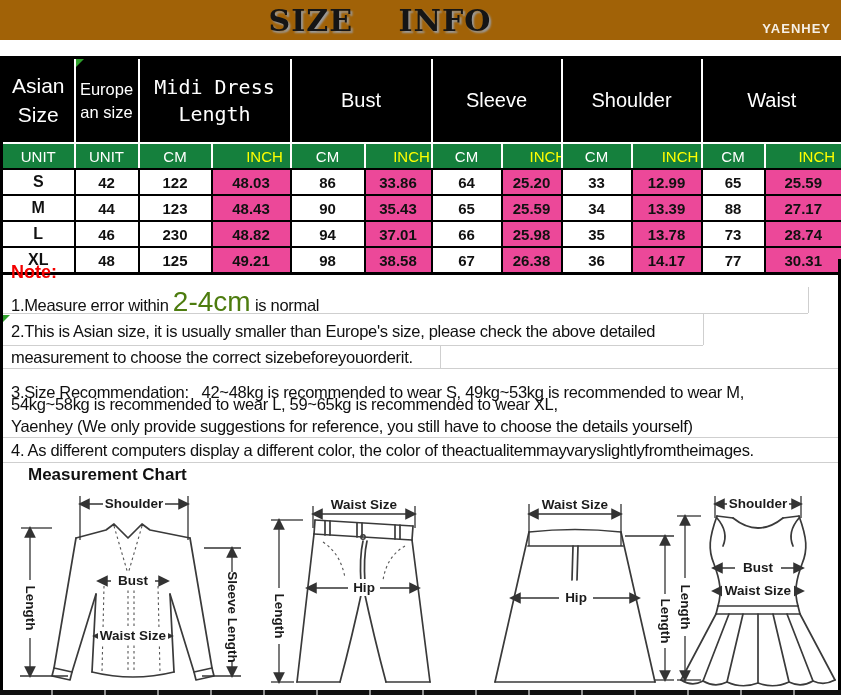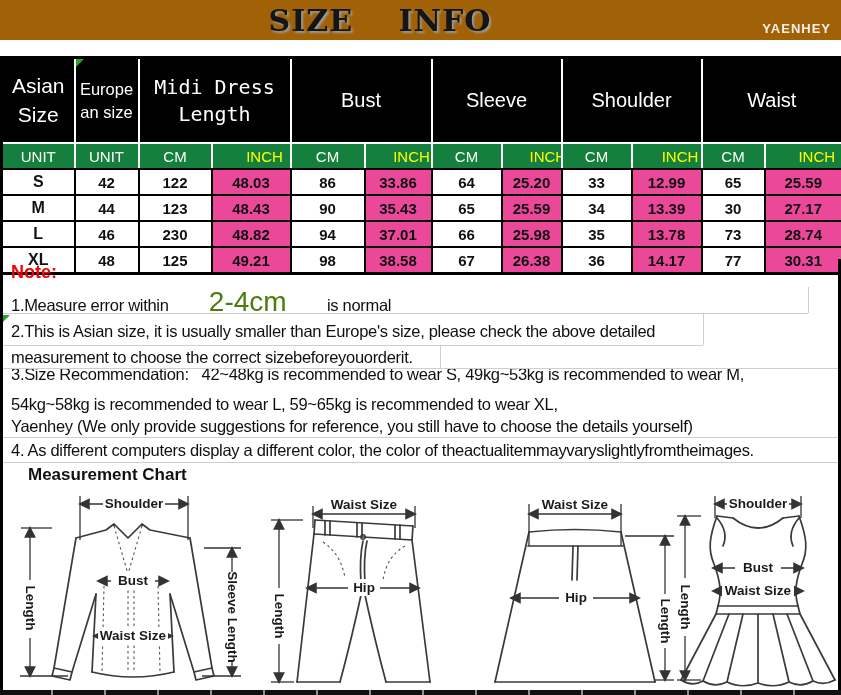--- a/index.html
+++ b/index.html
@@ -28,25 +28,25 @@
   tr.unit th.inch{color:#ffff00;padding-left:27px;}
   tbody.data td{border:2px solid #000;height:24px;font-size:15px;font-weight:bold;color:#111;}
   tbody.data td.sz{font-size:16px;}
   tbody.data td.y{background:#ec4899;}
   .cell-flag{position:absolute;left:0;top:0;width:0;height:0;
       border-left:8px solid #2fa02c;border-bottom:8px solid transparent;}
 
   
   .lower{position:absolute;left:0;top:259px;width:841px;height:431px;box-sizing:border-box;
       border-left:3px solid #000;border-right:3px solid #000;}
-  .nline{position:absolute;left:8px;white-space:pre;color:#101010;font-size:16.5px;letter-spacing:-0.3px;gap:36px;}
+  .nline{position:absolute;left:8px;white-space:pre;color:#101010;font-size:16.5px;letter-spacing:-0.3px;}
   .note-head{position:absolute;left:8px;top:3px;font-size:18px;font-weight:bold;color:#f40000;}
   .note1{top:27px;display:flex;align-items:baseline;}
   .note1 .big-red{font-size:28px;color:#4d7c0f;letter-spacing:0;}
-  .n2a{top:63px;} .n2b{top:89px;} .n3a{top:106px;} .n3b{top:136px;} .n3c{top:158px;} .n4{top:182px;}
+  .n2a{top:63px;} .n2b{top:89px;} .n3a{top:124px;} .n3b{top:136px;} .n3c{top:158px;} .n4{top:182px;}
   .g-h{position:absolute;height:1px;background:#cfcfcf;}
   .g-v{position:absolute;width:1px;background:#cfcfcf;}
   .note-flag{position:absolute;left:0;top:56px;width:0;height:0;
       border-left:7px solid #2fa02c;border-bottom:7px solid transparent;}
 
   .mc-title{position:absolute;left:25px;top:206px;font-size:17px;font-weight:bold;color:#111;}
   .mc-svg{position:absolute;top:229px;}
   svg text{font-family:"Liberation Sans",sans-serif;font-size:13.5px;font-weight:bold;fill:#1b1b1b;}
   .garm{fill:none;stroke:#3a3a3a;stroke-width:1.7;stroke-linejoin:round;stroke-linecap:round;}
   .dash{fill:none;stroke:#555;stroke-width:1.1;stroke-dasharray:2.5 3;}
@@ -124,21 +124,21 @@
       <td class="sz">M</td>
       <td>44</td>
       <td>123</td>
       <td class="y">48.43</td>
       <td>90</td>
       <td class="y">35.43</td>
       <td>65</td>
       <td class="y">25.59</td>
       <td>34</td>
       <td class="y">13.39</td>
-      <td>30</td>
+      <td>88</td>
       <td class="y">27.17</td>
     </tr>
     <tr>
       <td class="sz">L</td>
       <td>46</td>
       <td>230</td>
       <td class="y">48.82</td>
       <td>94</td>
       <td class="y">37.01</td>
       <td>66</td>

